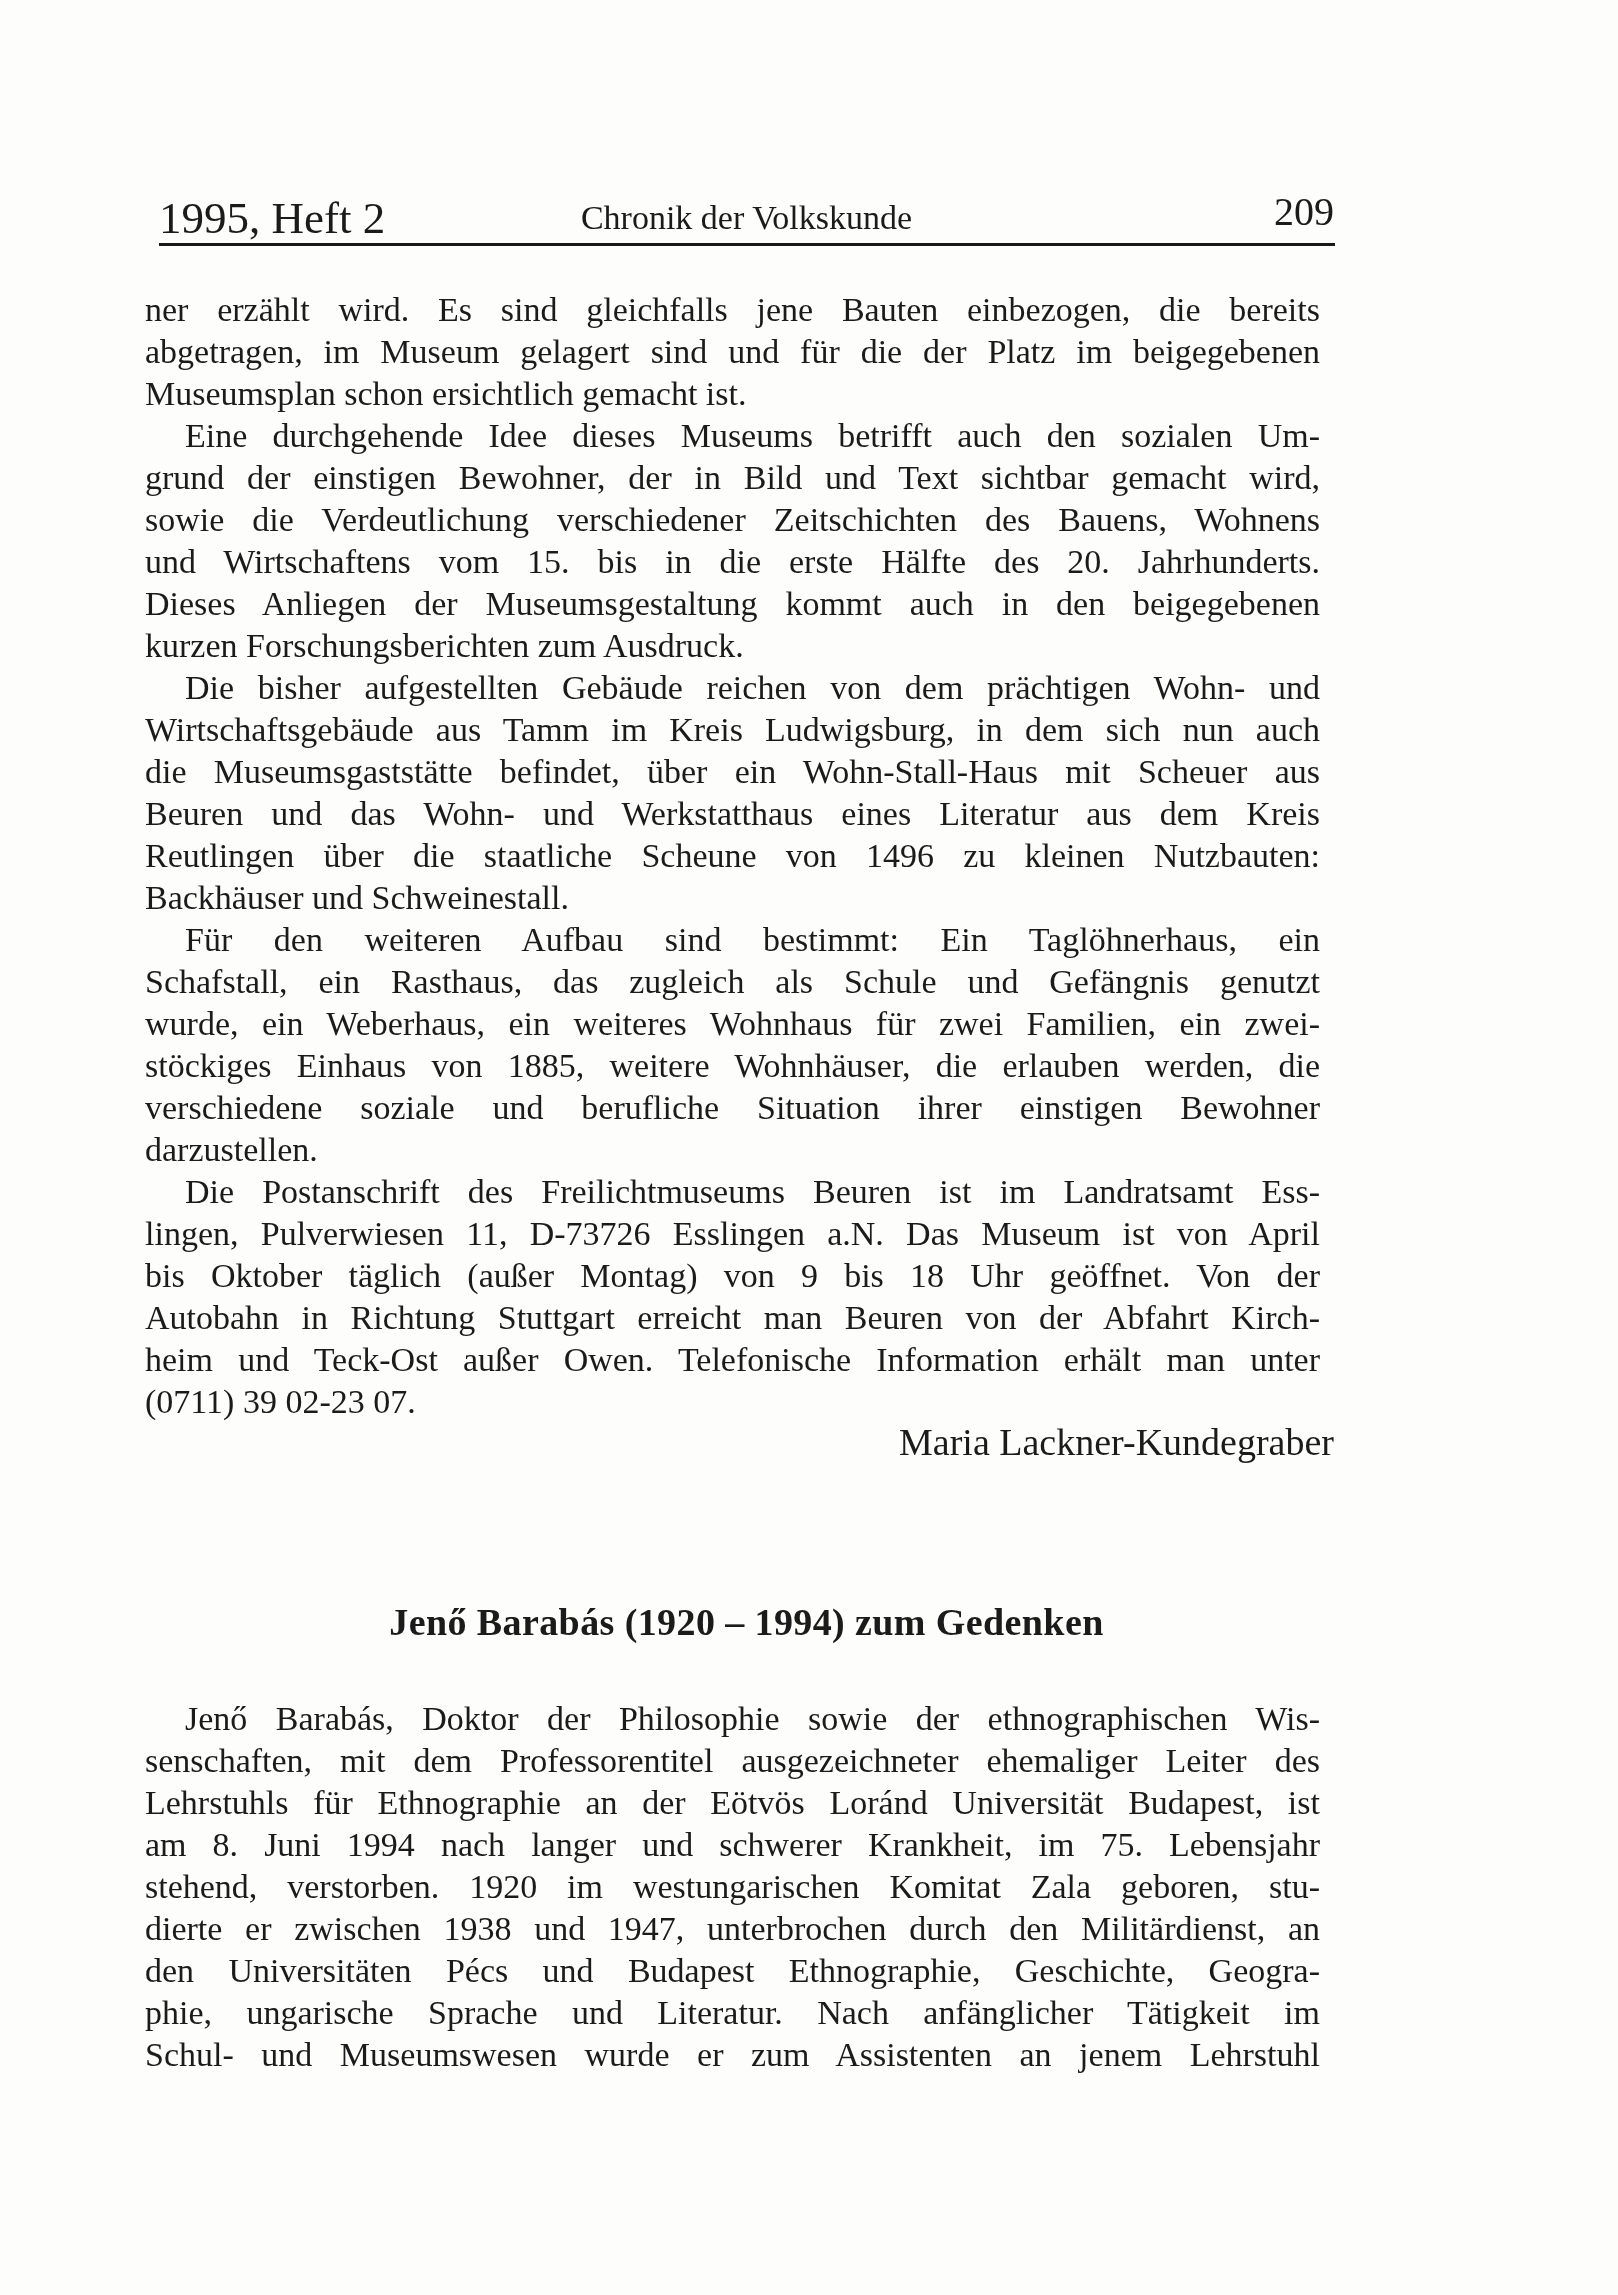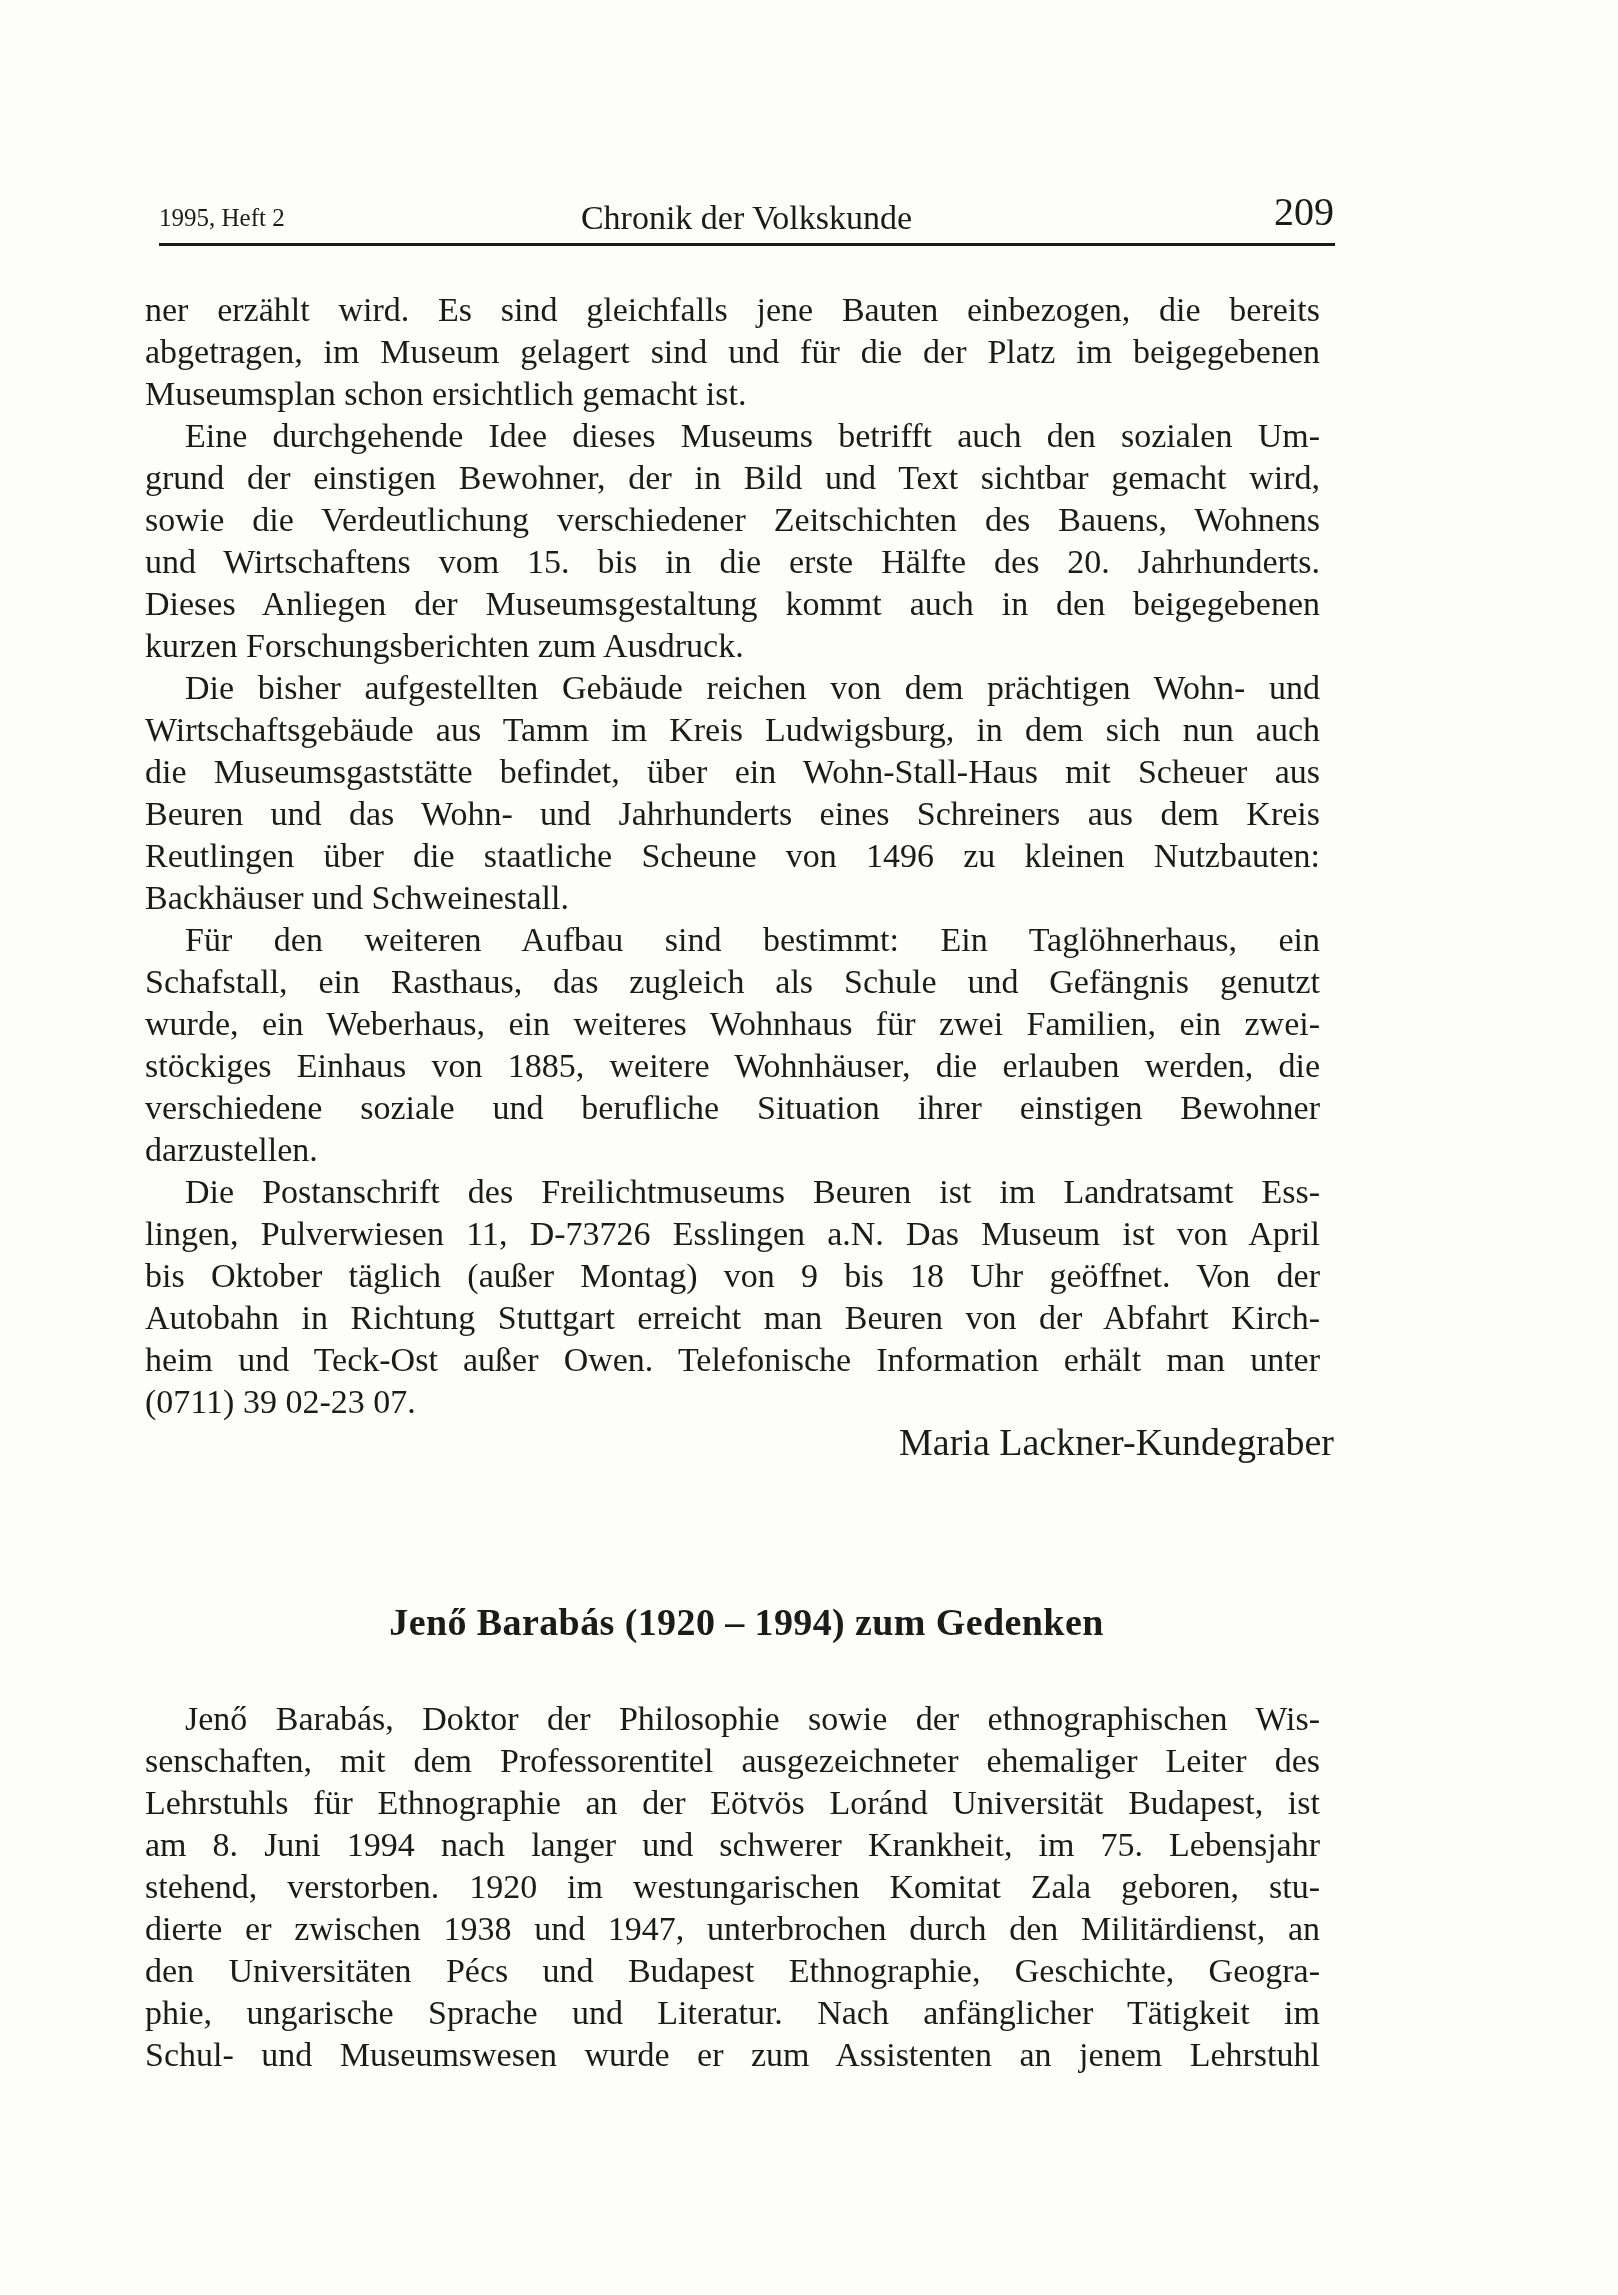--- a/index.html
+++ b/index.html
@@ -12,21 +12,21 @@
     overflow: hidden;
   }
   .page { position: absolute; inset: 0; }
 
   
   .running-head {
     position: absolute; left: 159px; top: 193px; width: 1175px; height: 49px;
   }
   .head-issue {
     position: absolute; left: 0; top: 8px;
-    font-size: 25px; line-height: 34px; white-space: nowrap;
+    font-size: 45px; line-height: 34px; white-space: nowrap;
   }
   .head-title {
     position: absolute; left: 0; right: 0; top: 8px;
     text-align: center; font-size: 34px; line-height: 34px; white-space: nowrap;
   }
   .head-pageno {
     position: absolute; right: 0; top: 0;
     font-size: 40px; line-height: 37px; white-space: nowrap;
   }
   .head-rule {
@@ -86,21 +86,21 @@
         <div class="line">grund der einstigen Bewohner, der in Bild und Text sichtbar gemacht wird,</div>
         <div class="line">sowie die Verdeutlichung verschiedener Zeitschichten des Bauens, Wohnens</div>
         <div class="line">und Wirtschaftens vom 15. bis in die erste Hälfte des 20. Jahrhunderts.</div>
         <div class="line">Dieses Anliegen der Museumsgestaltung kommt auch in den beigegebenen</div>
         <div class="line flush-left">kurzen Forschungsberichten zum Ausdruck.</div>
       </div>
       <div class="para indent">
         <div class="line">Die bisher aufgestellten Gebäude reichen von dem prächtigen Wohn- und</div>
         <div class="line">Wirtschaftsgebäude aus Tamm im Kreis Ludwigsburg, in dem sich nun auch</div>
         <div class="line">die Museumsgaststätte befindet, über ein Wohn-Stall-Haus mit Scheuer aus</div>
-        <div class="line">Beuren und das Wohn- und Jahrhunderts eines Schreiners aus dem Kreis</div>
+        <div class="line">Beuren und das Wohn- und Werkstatthaus eines Literatur aus dem Kreis</div>
         <div class="line">Reutlingen über die staatliche Scheune von 1496 zu kleinen Nutzbauten:</div>
         <div class="line flush-left">Backhäuser und Schweinestall.</div>
       </div>
       <div class="para indent">
         <div class="line">Für den weiteren Aufbau sind bestimmt: Ein Taglöhnerhaus, ein</div>
         <div class="line">Schafstall, ein Rasthaus, das zugleich als Schule und Gefängnis genutzt</div>
         <div class="line">wurde, ein Weberhaus, ein weiteres Wohnhaus für zwei Familien, ein zwei-</div>
         <div class="line">stöckiges Einhaus von 1885, weitere Wohnhäuser, die erlauben werden, die</div>
         <div class="line">verschiedene soziale und berufliche Situation ihrer einstigen Bewohner</div>
         <div class="line flush-left">darzustellen.</div>

